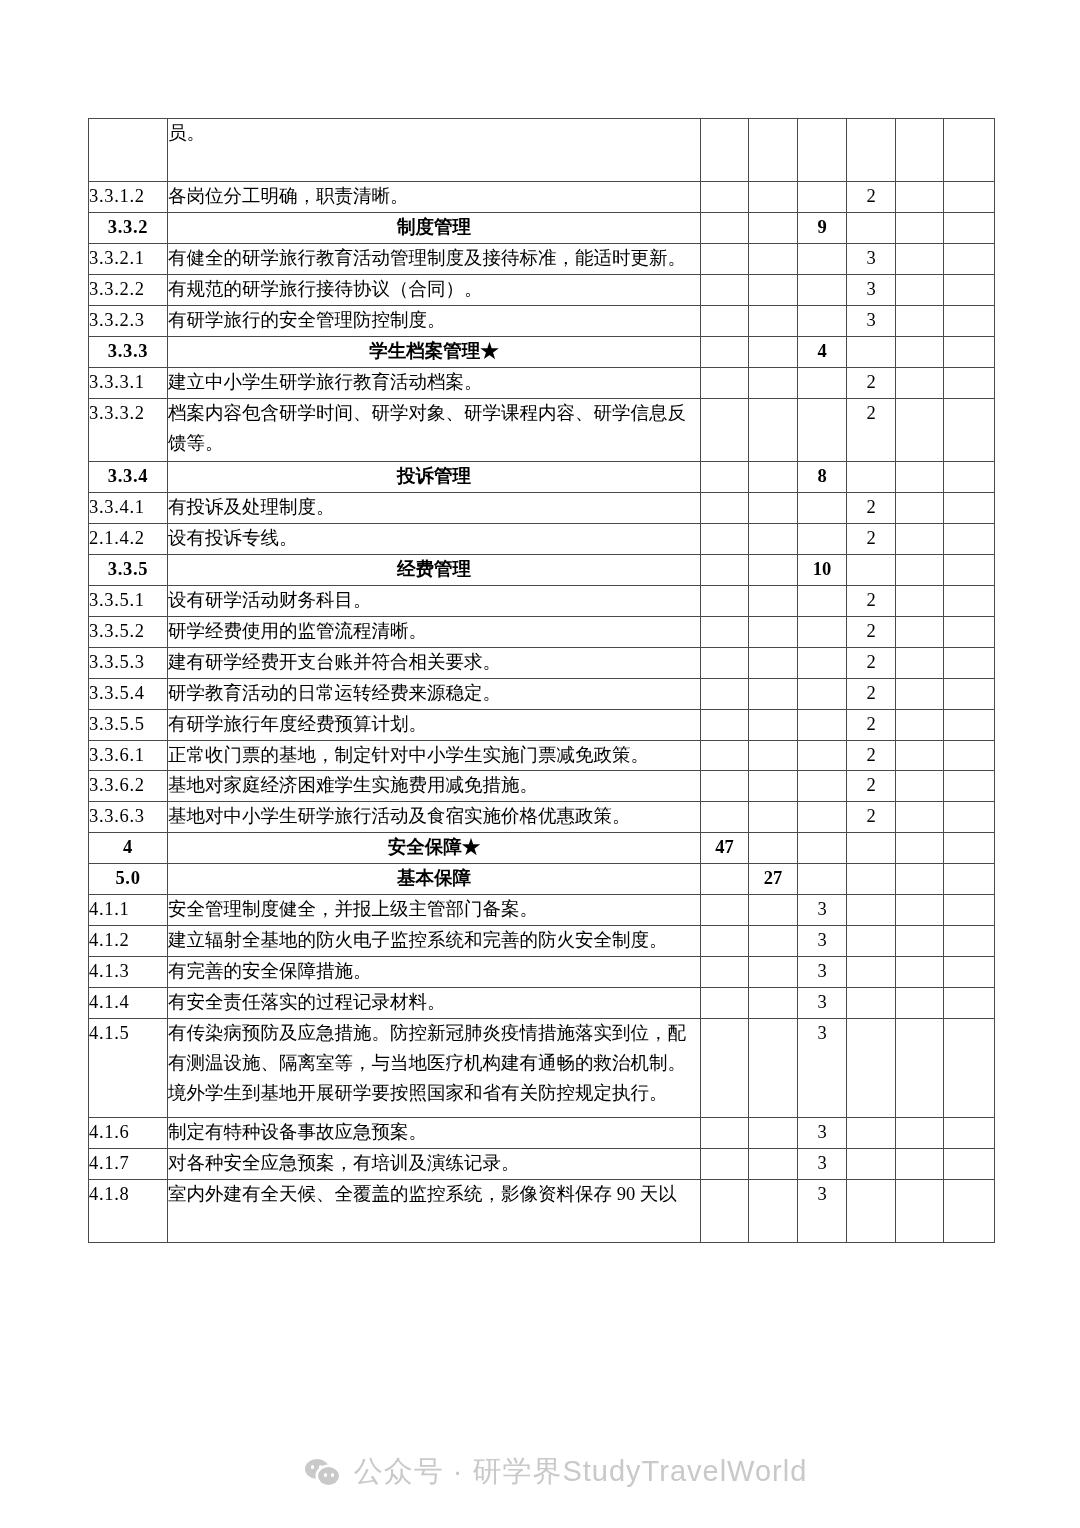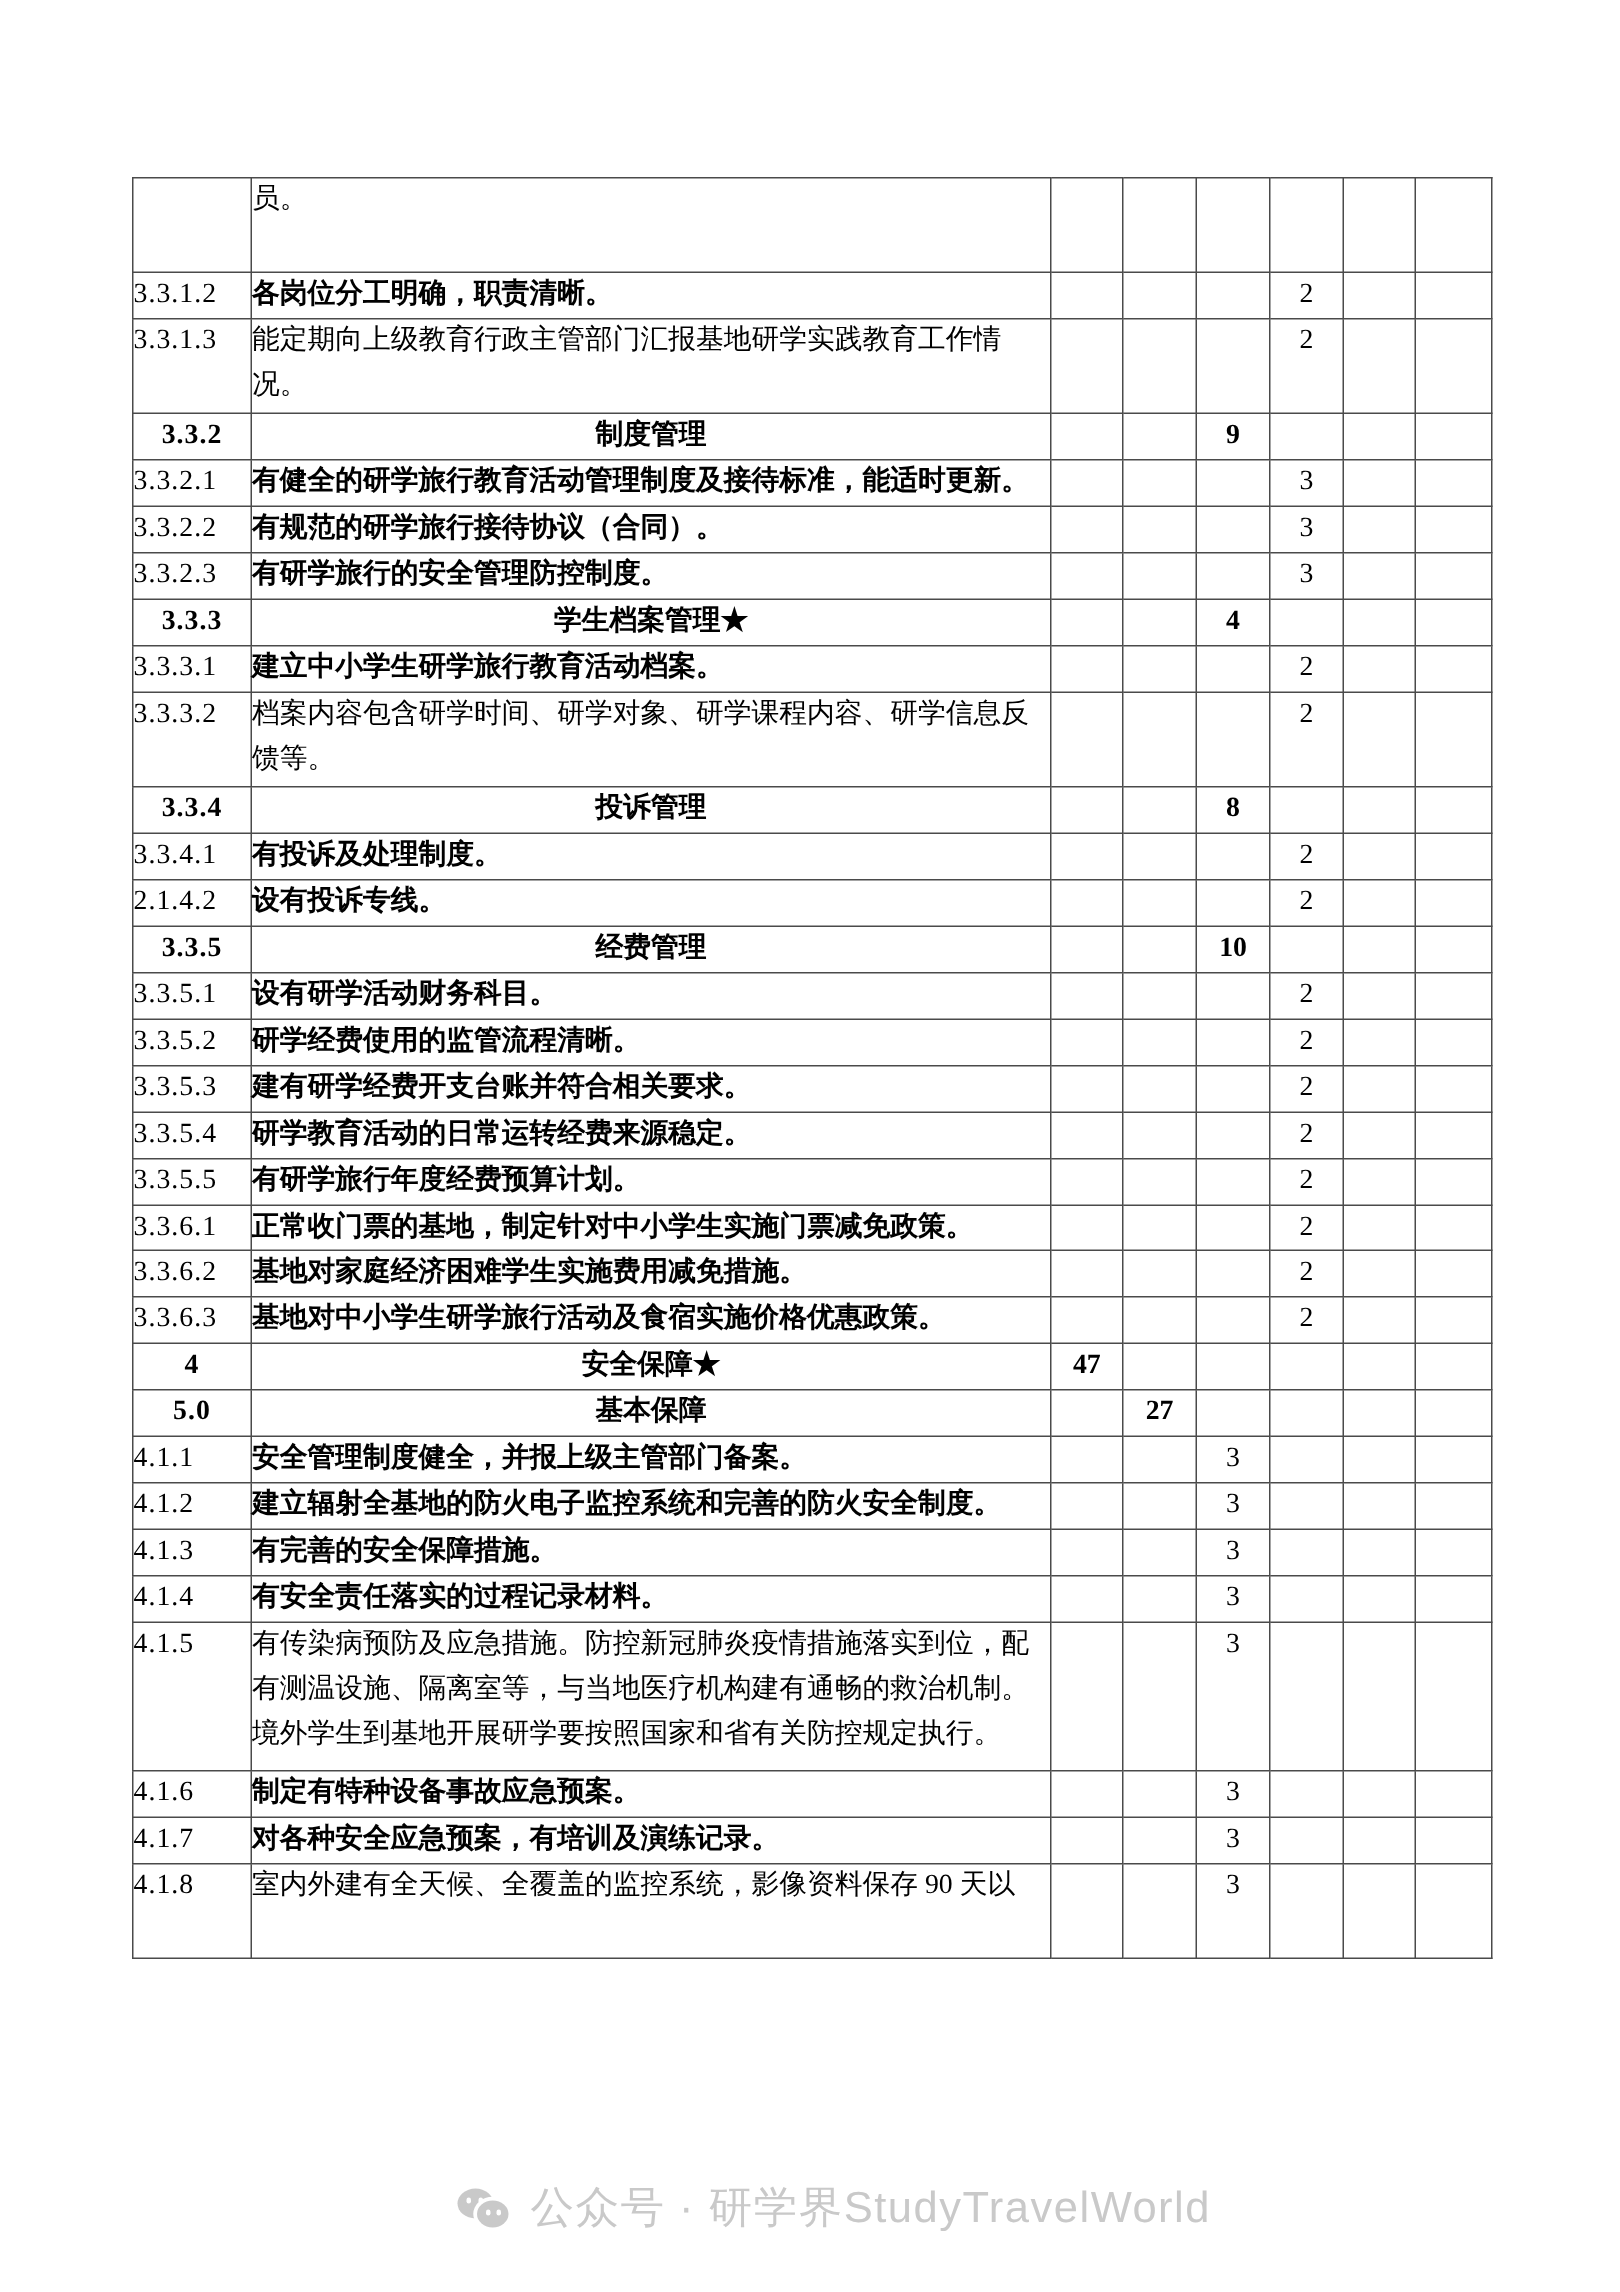--- a/index.html
+++ b/index.html
@@ -65,21 +65,21 @@
     padding: 3px 2px;
     font-size: 18px;
   }
   .cell-blank { padding: 0; }
 
   .bold { font-weight: bold; text-align: center; }
 
   
   .r-top  .cell-desc,
   .r-top  .cell-id { height: 54px; }
-  .r-1    .cell-desc { height: 26px; font-weight: bold; }
+  .r-1    .cell-desc { height: 26px; }
   .r-2    .cell-desc { height: 62px; }
   .r-3    .cell-desc { height: 98px; }
 
   
   .watermark {
     position: absolute;
     left: 16px;
     top: 1452px;
     width: 1080px;
     text-align: center;
@@ -155,30 +155,20 @@
         <tr class="r-1">
           <td class="cell-id">3.3.1.2</td>
           <td class="cell-desc">各岗位分工明确，职责清晰。</td>
           <td class="cell-score cell-blank"></td>
           <td class="cell-score cell-blank"></td>
           <td class="cell-score cell-blank"></td>
           <td class="cell-score">2</td>
           <td class="cell-score cell-blank"></td>
           <td class="cell-score cell-blank"></td>
         </tr>
-        <tr class="r-2">
-          <td class="cell-id">3.3.1.3</td>
-          <td class="cell-desc">能定期向上级教育行政主管部门汇报基地研学实践教育工作情况。</td>
-          <td class="cell-score cell-blank"></td>
-          <td class="cell-score cell-blank"></td>
-          <td class="cell-score cell-blank"></td>
-          <td class="cell-score">2</td>
-          <td class="cell-score cell-blank"></td>
-          <td class="cell-score cell-blank"></td>
-        </tr>
         <tr class="r-1">
           <td class="cell-id bold">3.3.2</td>
           <td class="cell-desc bold">制度管理</td>
           <td class="cell-score cell-blank"></td>
           <td class="cell-score cell-blank"></td>
           <td class="cell-score bold">9</td>
           <td class="cell-score cell-blank"></td>
           <td class="cell-score cell-blank"></td>
           <td class="cell-score cell-blank"></td>
         </tr>

